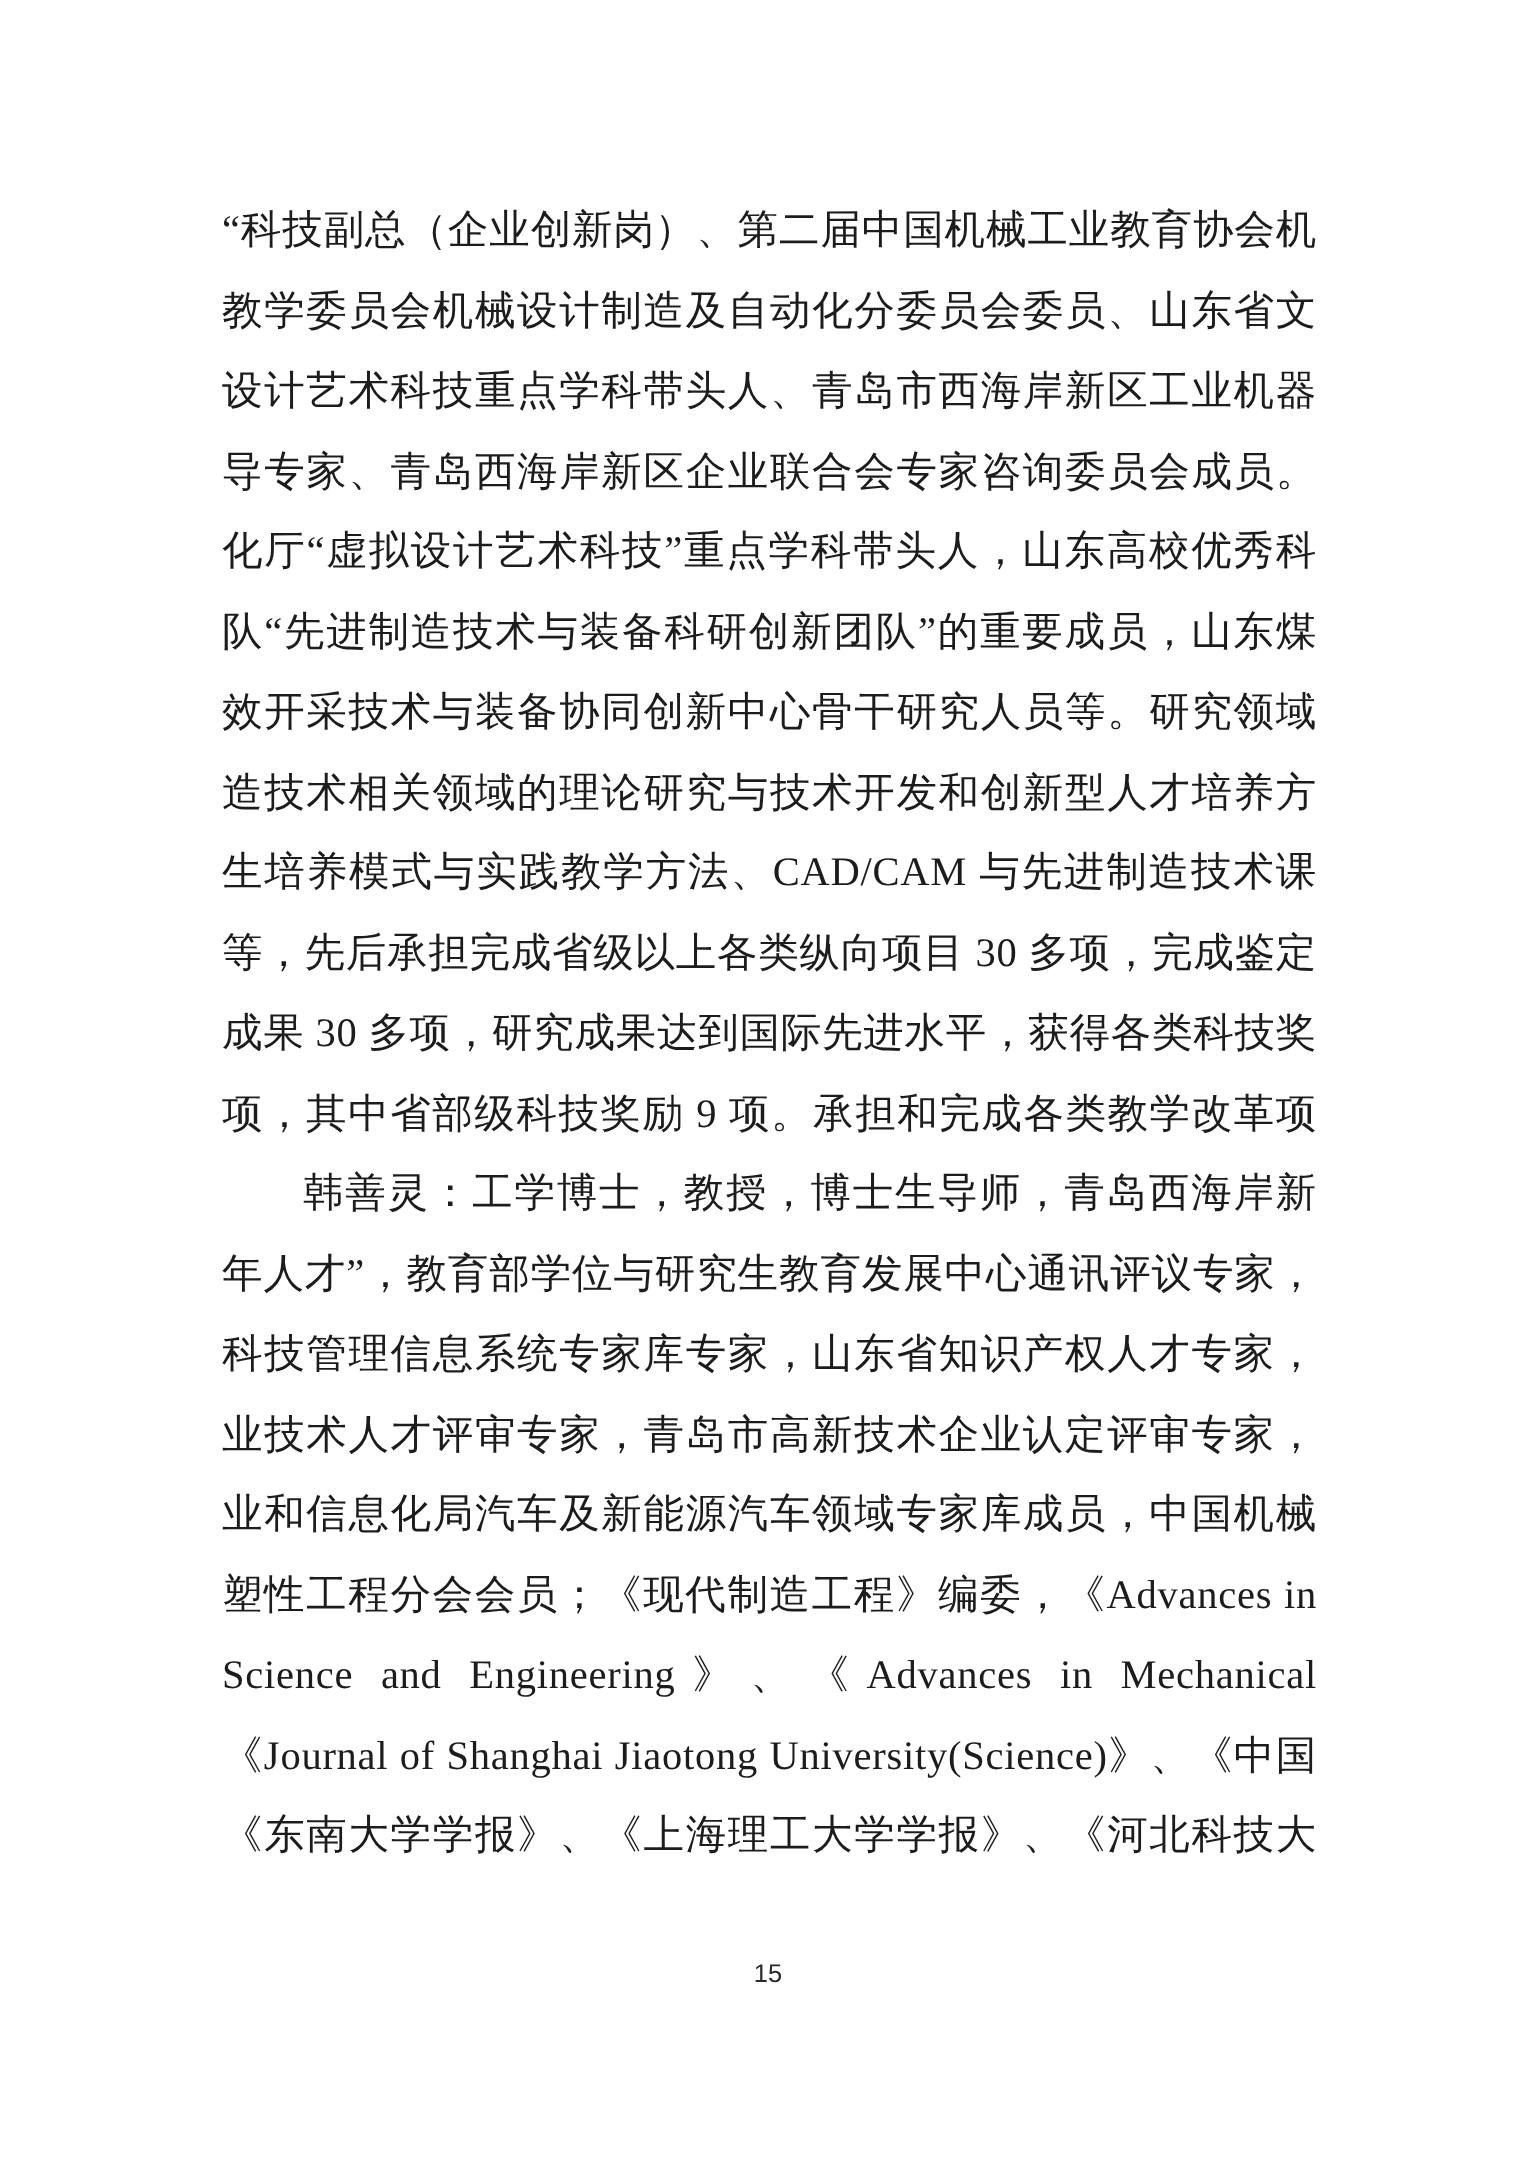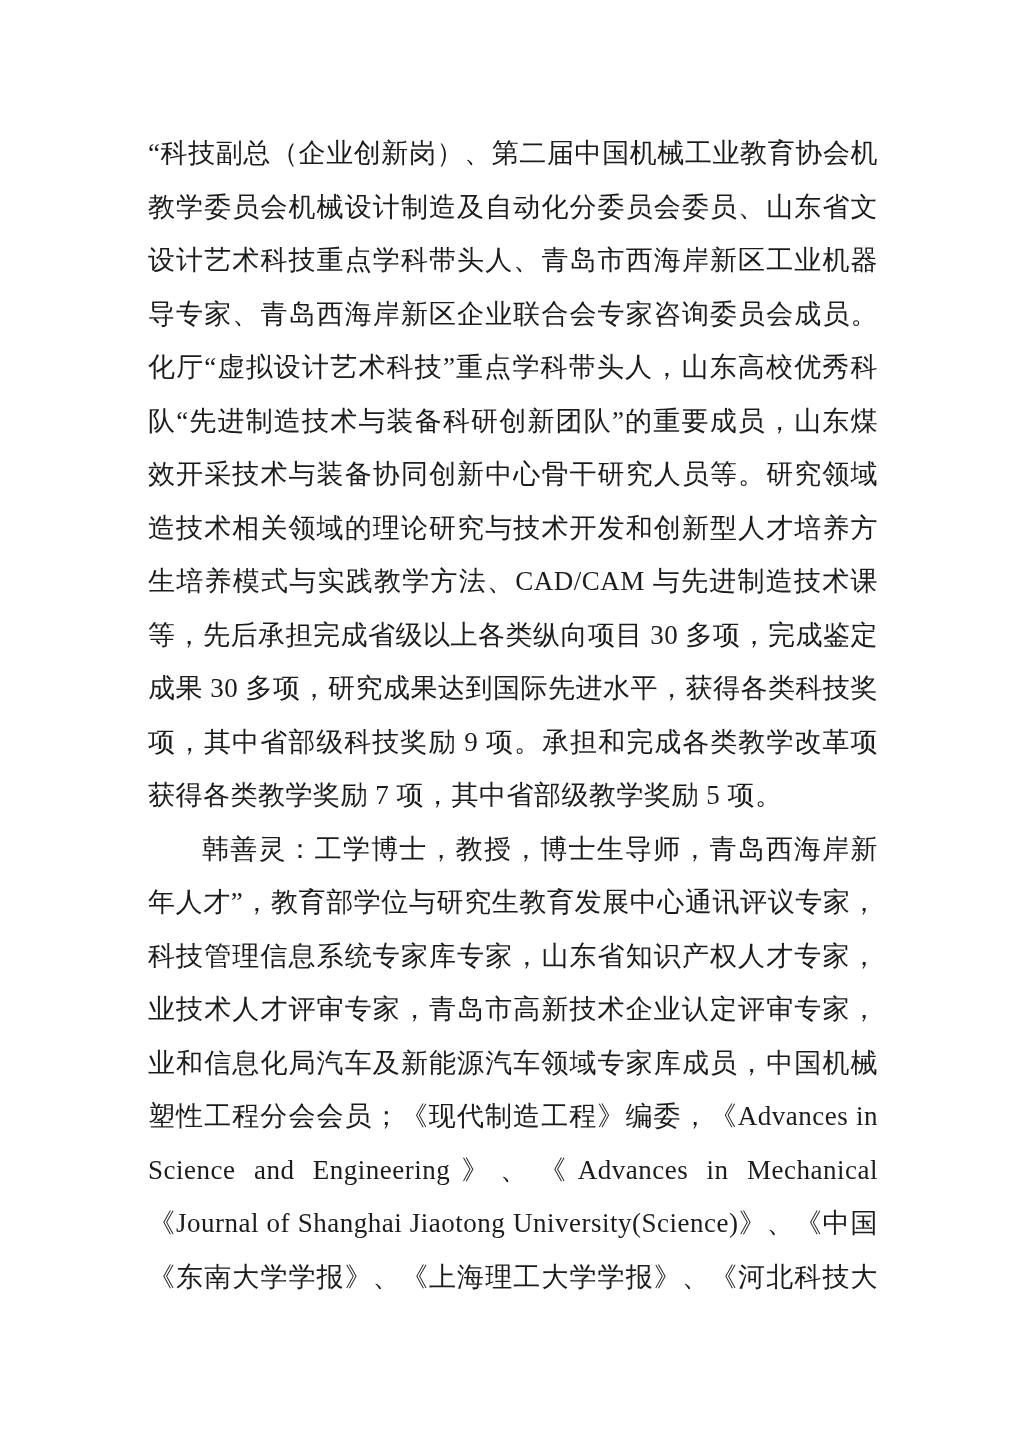--- a/index.html
+++ b/index.html
@@ -60,27 +60,27 @@
     <div class="line">设计艺术科技重点学科带头人、青岛市西海岸新区工业机器人领域指</div>
     <div class="line">导专家、青岛西海岸新区企业联合会专家咨询委员会成员。山东省文</div>
     <div class="line">化厅“虚拟设计艺术科技”重点学科带头人，山东高校优秀科研创新团</div>
     <div class="line">队“先进制造技术与装备科研创新团队”的重要成员，山东煤炭安全高</div>
     <div class="line">效开采技术与装备协同创新中心骨干研究人员等。研究领域为先进制</div>
     <div class="line">造技术相关领域的理论研究与技术开发和创新型人才培养方法、研究</div>
     <div class="line">生培养模式与实践教学方法、CAD/CAM 与先进制造技术课程群建设</div>
     <div class="line">等，先后承担完成省级以上各类纵向项目 30 多项，完成鉴定和验收</div>
     <div class="line">成果 30 多项，研究成果达到国际先进水平，获得各类科技奖励 20 余</div>
     <div class="line">项，其中省部级科技奖励 9 项。承担和完成各类教学改革项目 7 项，</div>
-    <div class="line flush">获得各类教学奖励 7 项，其中省部级教学奖励 5 项。</div>
 
     <div class="line indent">韩善灵：工学博士，教授，博士生导师，青岛西海岸新区“优秀青</div>
     <div class="line">年人才”，教育部学位与研究生教育发展中心通讯评议专家，教育部</div>
     <div class="line">科技管理信息系统专家库专家，山东省知识产权人才专家，青岛市专</div>
     <div class="line">业技术人才评审专家，青岛市高新技术企业认定评审专家，青岛市工</div>
     <div class="line">业和信息化局汽车及新能源汽车领域专家库成员，中国机械工程学会</div>
     <div class="line">塑性工程分会会员；《现代制造工程》编委，《Advances in Materials</div>
     <div class="line">Science and Engineering》、《Advances in Mechanical Engineering》、</div>
     <div class="line">《Journal of Shanghai Jiaotong University(Science)》、《中国机械工程》、</div>
     <div class="line">《东南大学学报》、《上海理工大学学报》、《河北科技大学学报》、《山</div>
 
   </div>
 
+  <div class="page-number">15</div>
 </div>
 
 </body></html>

